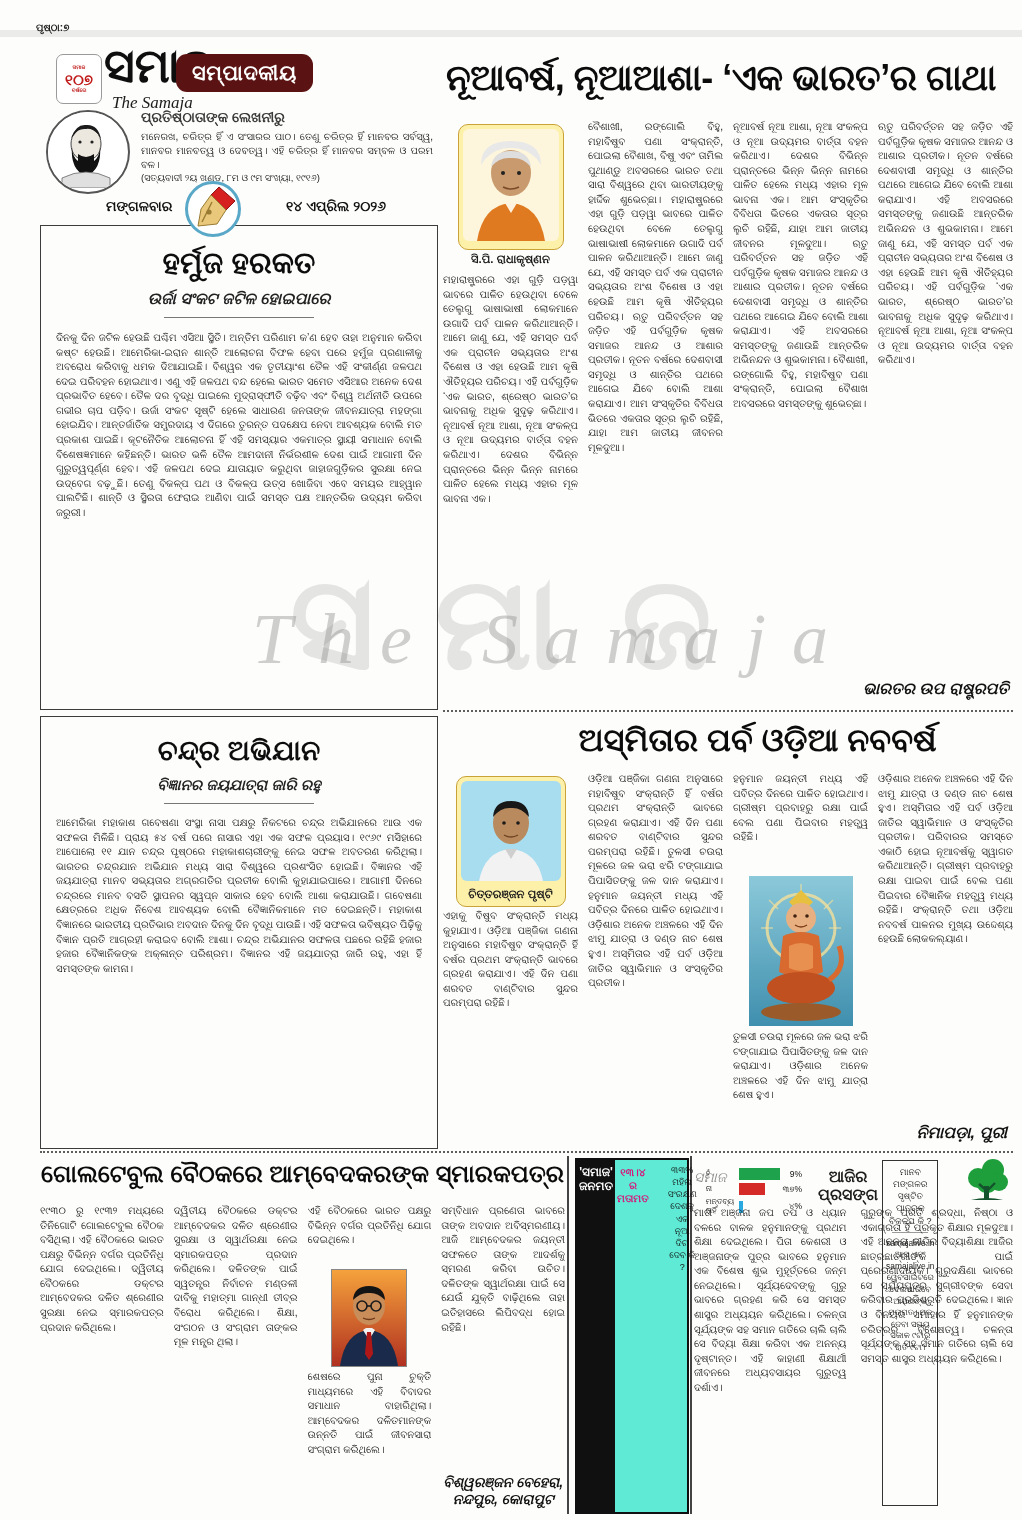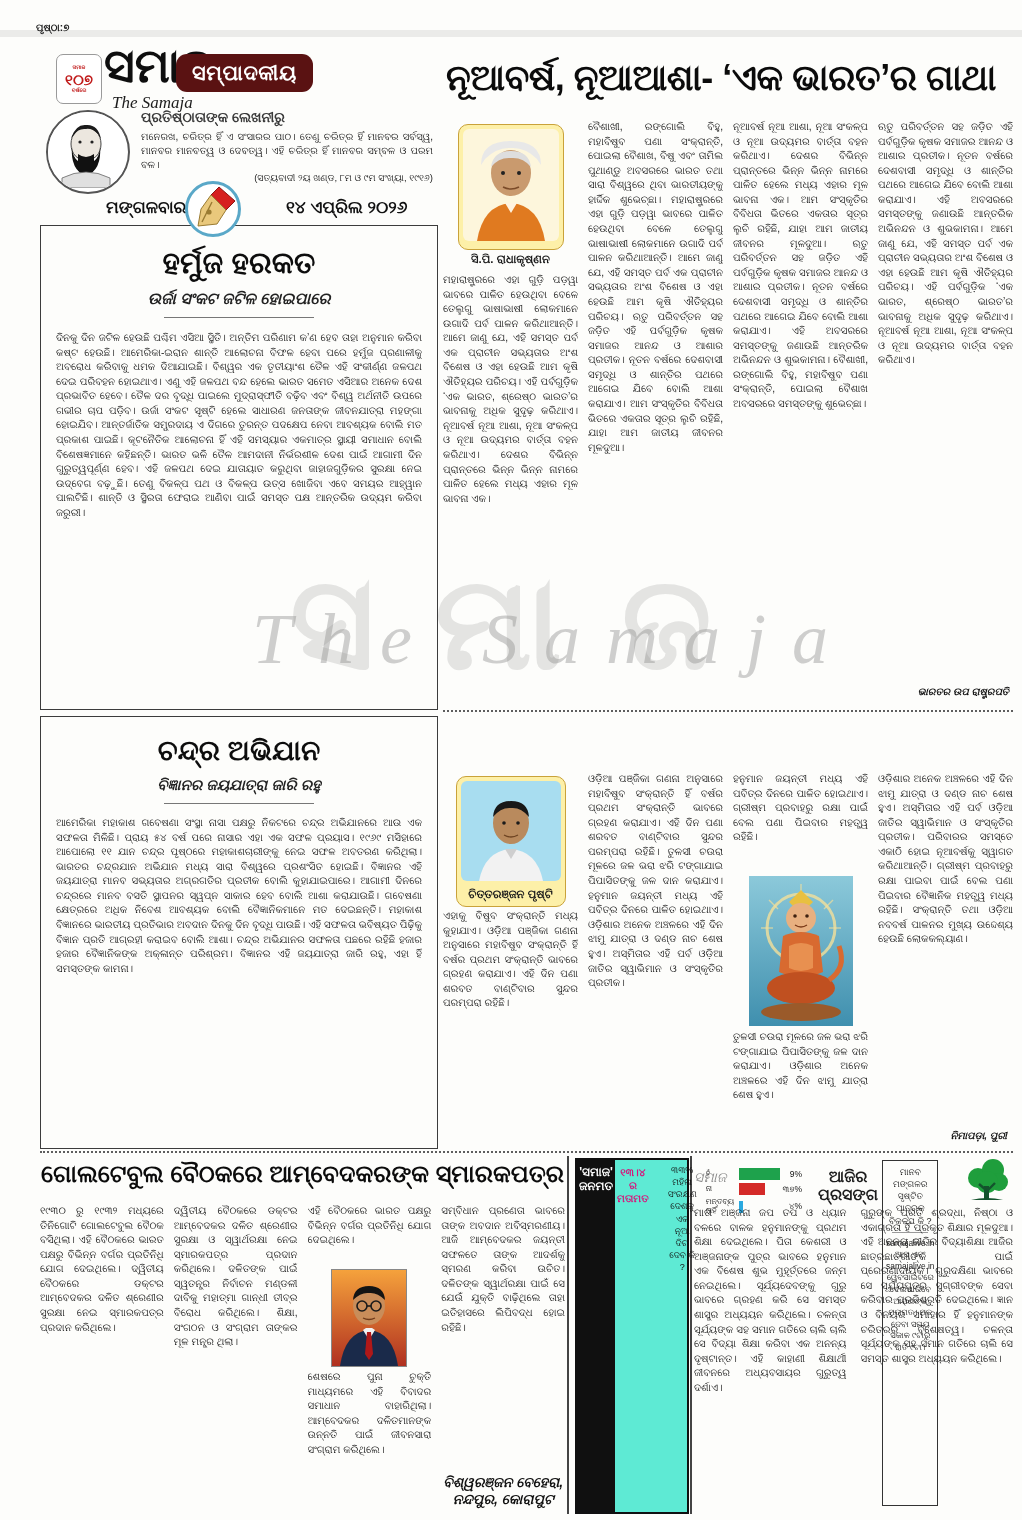--- a/index.html
+++ b/index.html
@@ -16,34 +16,34 @@
          display:flex;flex-direction:column;align-items:center;justify-content:center;line-height:1;}
   .badge .b-top,.badge .b-bot{font-size:5.5px;color:#c01a1a;font-weight:bold;}
   .badge .b-num{font-size:15px;color:#c01a1a;font-weight:900;margin:1px 0;}
   .logo-odia{font-size:47px;font-weight:900;color:#0e0e0e;line-height:1;}
   .logo-script{font-family:"Liberation Serif", serif;font-style:italic;font-size:17px;color:#1d1d1d;}
   .section-box{background:#5a1212;color:#fff;font-weight:900;font-size:21px;
                padding:7px 16px;border-radius:11px;letter-spacing:.5px;}
   .founder-ring{width:80px;height:80px;border:2px solid #555;border-radius:50%;overflow:hidden;background:#fff;}
   .f-head{font-size:14px;font-weight:900;color:#3a3a3a;}
   .f-quote{font-size:10px;line-height:1.38;color:#222;text-align:justify;}
-  .f-src{font-size:9.5px;color:#222;text-align:right;}
-  .dateline{font-size:17px;font-weight:900;color:#111;}
+  .f-src{font-size:9.5px;color:#222;}
+  .dateline{font-size:14px;font-weight:900;color:#111;}
   
   .edit-box{border:1.6px solid #3c3c3c;background:#fdfdfb;}
   .e-title{text-align:center;font-weight:900;color:#0d0d0d;}
   .e-sub{text-align:center;font-style:italic;font-weight:bold;color:#222;}
   .e-rule{width:150px;height:1px;background:#777;margin:9px auto 0;}
   
   .h-lead{font-size:36px;font-weight:900;color:#0b0b0b;text-align:center;letter-spacing:-.5px;line-height:1.55;}
   .h-feature{font-size:32px;font-weight:900;color:#0b0b0b;text-align:center;line-height:1.5;}
   .h-small{font-weight:900;color:#0b0b0b;text-align:center;}
   .photo-card{background:#fdf0a8;border:1px solid #c9a23a;border-radius:10px;padding:4px;margin:4px auto 2px;}
   .a-name{font-size:11.5px;font-weight:900;text-align:center;margin:3px 0 7px;}
-  .byline{font-style:italic;font-weight:900;font-size:10px;color:#111;background:#fdfdfb;padding-left:8px;}
+  .byline{font-style:italic;font-weight:900;font-size:16px;color:#111;background:#fdfdfb;padding-left:8px;}
   .dotted{border-top:2px dotted #5e5e5e;height:0;}
   .vrule{width:1.5px;background:#444;}
   
   .wm{pointer-events:none;color:#8f8f8f;}
   .wm-script{font-family:"Liberation Serif", serif;font-style:italic;font-size:72px;letter-spacing:26px;opacity:.42;}
   .wm-odia{font-size:130px;font-weight:900;letter-spacing:60px;opacity:.16;color:#666;}
   .wm-founder{font-size:20px;font-weight:bold;opacity:.55;color:#9b9b9b;}
   .script-mark{font-family:"Liberation Serif", serif;font-style:italic;font-size:14px;color:#8c8c8c;}
   
   .poll{border:2px solid #101010;background:#5eead4;display:flex;flex-direction:row;}
@@ -151,20 +151,21 @@
       <div class="col jtxt">ଋତୁ ପରିବର୍ତ୍ତନ ସହ ଜଡ଼ିତ ଏହି ପର୍ବଗୁଡ଼ିକ କୃଷକ ସମାଜର ଆନନ୍ଦ ଓ ଆଶାର ପ୍ରତୀକ। ନୂତନ ବର୍ଷରେ ଦେଶବାସୀ ସମୃଦ୍ଧି ଓ ଶାନ୍ତିର ପଥରେ ଆଗେଇ ଯିବେ ବୋଲି ଆଶା କରାଯାଏ। ଏହି ଅବସରରେ ସମସ୍ତଙ୍କୁ ଜଣାଉଛି ଆନ୍ତରିକ ଅଭିନନ୍ଦନ ଓ ଶୁଭକାମନା। ଆମେ ଜାଣୁ ଯେ, ଏହି ସମସ୍ତ ପର୍ବ ଏକ ପ୍ରାଚୀନ ସଭ୍ୟତାର ଅଂଶ ବିଶେଷ ଓ ଏହା ହେଉଛି ଆମ କୃଷି ଐତିହ୍ୟର ପରିଚୟ। ଏହି ପର୍ବଗୁଡ଼ିକ ‘ଏକ ଭାରତ, ଶ୍ରେଷ୍ଠ ଭାରତ’ର ଭାବନାକୁ ଅଧିକ ସୁଦୃଢ଼ କରିଥାଏ। ନୂଆବର୍ଷ ନୂଆ ଆଶା, ନୂଆ ସଂକଳ୍ପ ଓ ନୂଆ ଉଦ୍ୟମର ବାର୍ତ୍ତା ବହନ କରିଥାଏ।</div>
     </div>
     <div class="abs byline" style="right:4px;bottom:2px;">ଭାରତର ଉପ ରାଷ୍ଟ୍ରପତି</div>
   </div>
 
   <div class="abs dotted" style="left:443px;top:710px;width:570px;"></div>
 
   <div class="abs wm wm-odia" style="left:290px;top:548px;z-index:4;white-space:nowrap;">ସମାଜ</div>
   <div class="abs wm wm-script" style="left:252px;top:598px;z-index:4;white-space:nowrap;">The Samaja</div>
 
+  <div class="abs h-feature" style="left:500px;top:716px;width:515px;z-index:5;">ଅସ୍ମିତାର ପର୍ବ ଓଡ଼ିଆ ନବବର୍ଷ</div>
 
   <div class="abs" style="left:443px;top:772px;width:570px;height:370px;">
     <div class="cols" style="height:100%;">
       <div class="col">
         <div class="photo-card" style="width:100px;">
           <svg width="100" height="100" viewBox="0 0 100 100">
             <rect width="100" height="100" rx="6" fill="#a8ddf0"></rect>
             <ellipse cx="50" cy="42" rx="18" ry="21" fill="#b98a5d"></ellipse>
             <path d="M32,36 Q33,20 50,20 Q67,20 68,36 Q60,26 50,27 Q40,26 32,36 Z" fill="#181818"></path>
             <circle cx="43" cy="42" r="1.8" fill="#1b1b1b"></circle>

